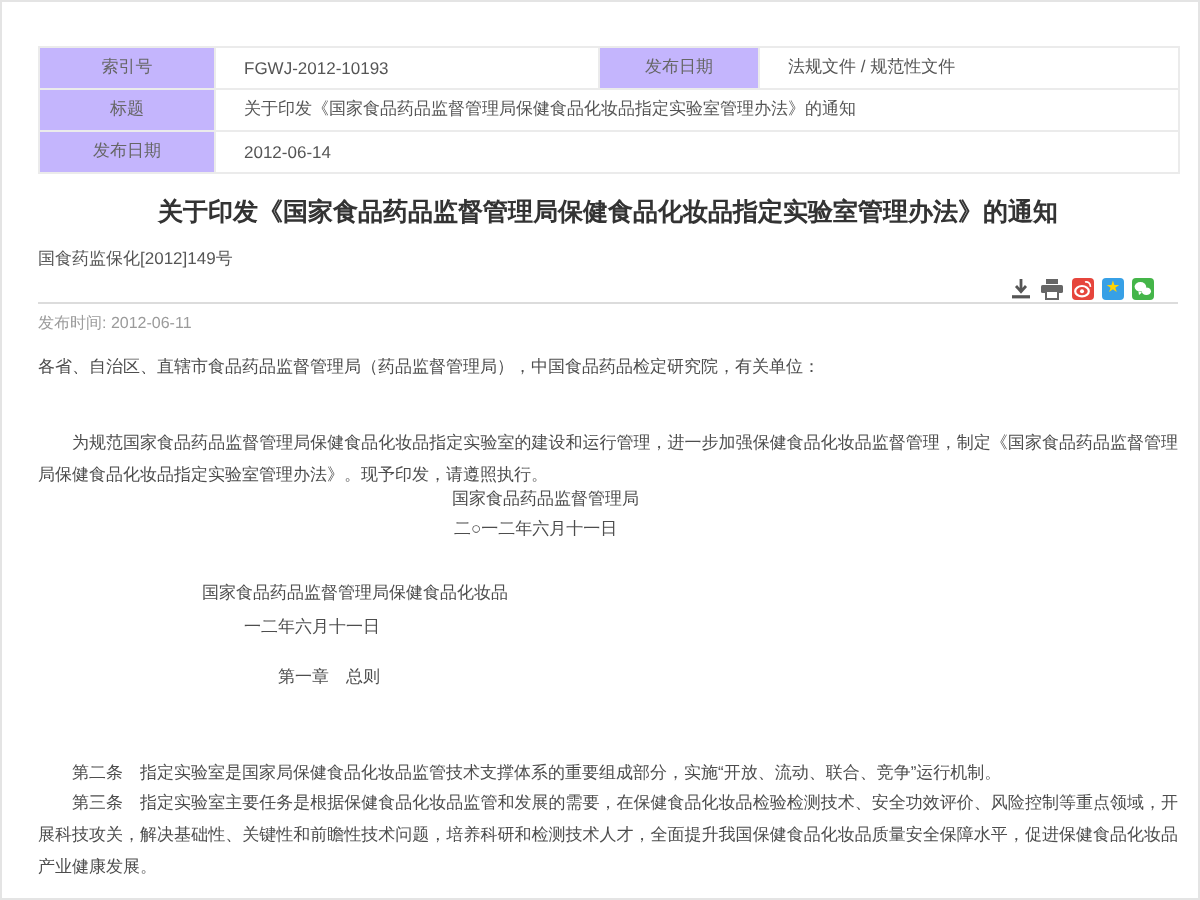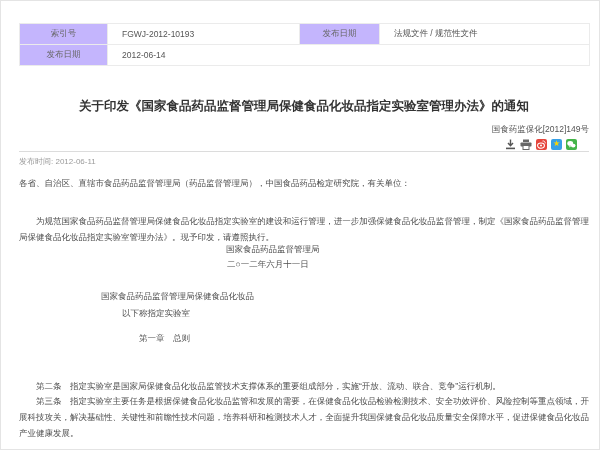--- a/index.html
+++ b/index.html
@@ -19,21 +19,21 @@
   table.meta td.lbl {
     background:#c4b5fd; color:#666; text-align:center; padding:0;
   }
   .w1{width:88px;} .w2{width:192px;} .w3{width:80px;} .w4{width:210px;}
   
   .doc-title {
     position:absolute; top:97px; left:18px; width:570px; text-align:center;
     font-size:12.5px; font-weight:bold; color:#333; letter-spacing:0px;
   }
   .doc-number {
-    position:absolute; top:123px; left:18px; width:570px; text-align:right;
+    position:absolute; top:123px; left:18px; width:570px; text-align:left;
     font-size:8.5px; color:#555;
   }
   
   .toolbar {
     position:absolute; top:137px; right:22px; height:12px;
     display:flex; align-items:center; gap:4px;
   }
   .tool-ico { width:12px; height:12px; display:flex; align-items:center; justify-content:center; cursor:pointer; }
   .share-ico {
     width:11px; height:11px; border-radius:2px; display:flex;
@@ -68,20 +68,24 @@
 <div class="viewport">
 
   <div class="meta-table-wrap">
     <table class="meta">
       <tbody>
           <tr>
         <td class="lbl w1">索引号</td>
         <td class="w2">FGWJ-2012-10193</td>
         <td class="lbl w3">发布日期</td>
         <td class="w4">法规文件 / 规范性文件</td>
+      </tr>
+      <tr>
+        <td class="lbl">标题</td>
+        <td colspan="3">关于印发《国家食品药品监督管理局保健食品化妆品指定实验室管理办法》的通知</td>
       </tr>
       <tr>
         <td class="lbl">发布日期</td>
         <td colspan="3">2012-06-14</td>
       </tr>
     </tbody>
       </table>
   </div>
 
   <div class="doc-title">关于印发《国家食品药品监督管理局保健食品化妆品指定实验室管理办法》的通知</div>
@@ -119,18 +123,18 @@
   </div>
 
   <div class="rule"></div>
   <div class="publish-time">发布时间: 2012-06-11</div>
 
   <div class="para p-salutation">各省、自治区、直辖市食品药品监督管理局（药品监督管理局），中国食品药品检定研究院，有关单位：</div>
   <div class="para p-intro indent">为规范国家食品药品监督管理局保健食品化妆品指定实验室的建设和运行管理，进一步加强保健食品化妆品监督管理，制定《国家食品药品监督管理局保健食品化妆品指定实验室管理办法》。现予印发，请遵照执行。</div>
   <div class="para p-signer">国家食品药品监督管理局</div>
   <div class="para p-signdate">二○一二年六月十一日</div>
   <div class="para p-att1">国家食品药品监督管理局保健食品化妆品</div>
-  <div class="para p-att2">以下称指定实验室</div>
+  <div class="para p-att2">一二年六月十一日</div>
   <div class="para p-chapter">第一章　总则</div>
   <div class="para p-art2 indent">第二条　指定实验室是国家局保健食品化妆品监管技术支撑体系的重要组成部分，实施“开放、流动、联合、竞争”运行机制。</div>
   <div class="para p-art3 indent">第三条　指定实验室主要任务是根据保健食品化妆品监管和发展的需要，在保健食品化妆品检验检测技术、安全功效评价、风险控制等重点领域，开展科技攻关，解决基础性、关键性和前瞻性技术问题，培养科研和检测技术人才，全面提升我国保健食品化妆品质量安全保障水平，促进保健食品化妆品产业健康发展。</div>
 
 </div>
 
 </body></html>

